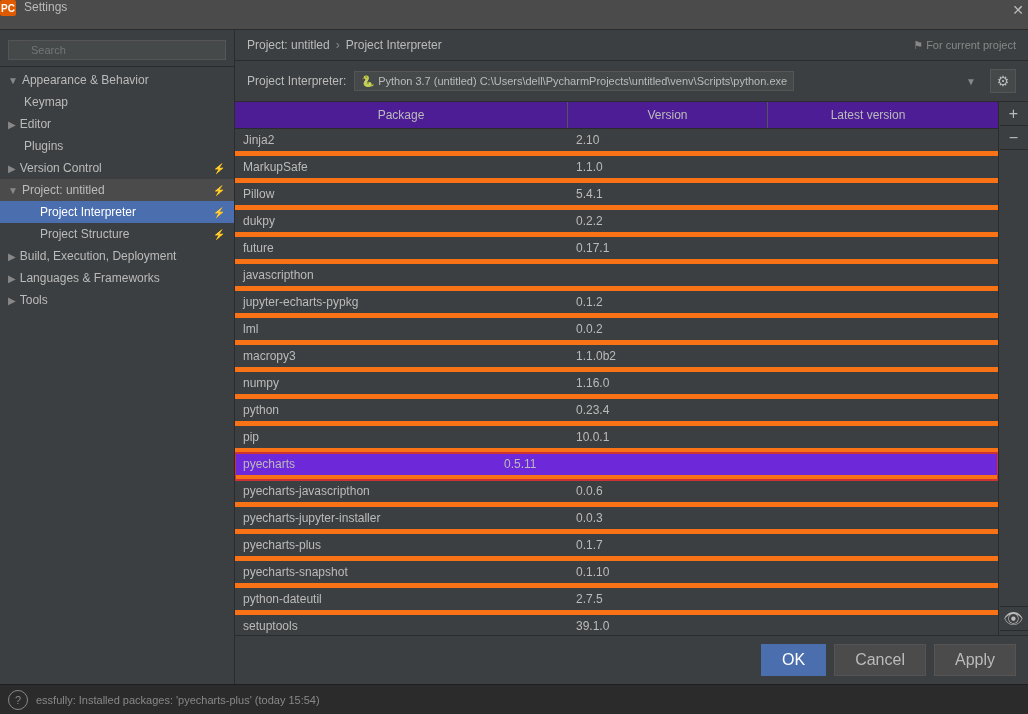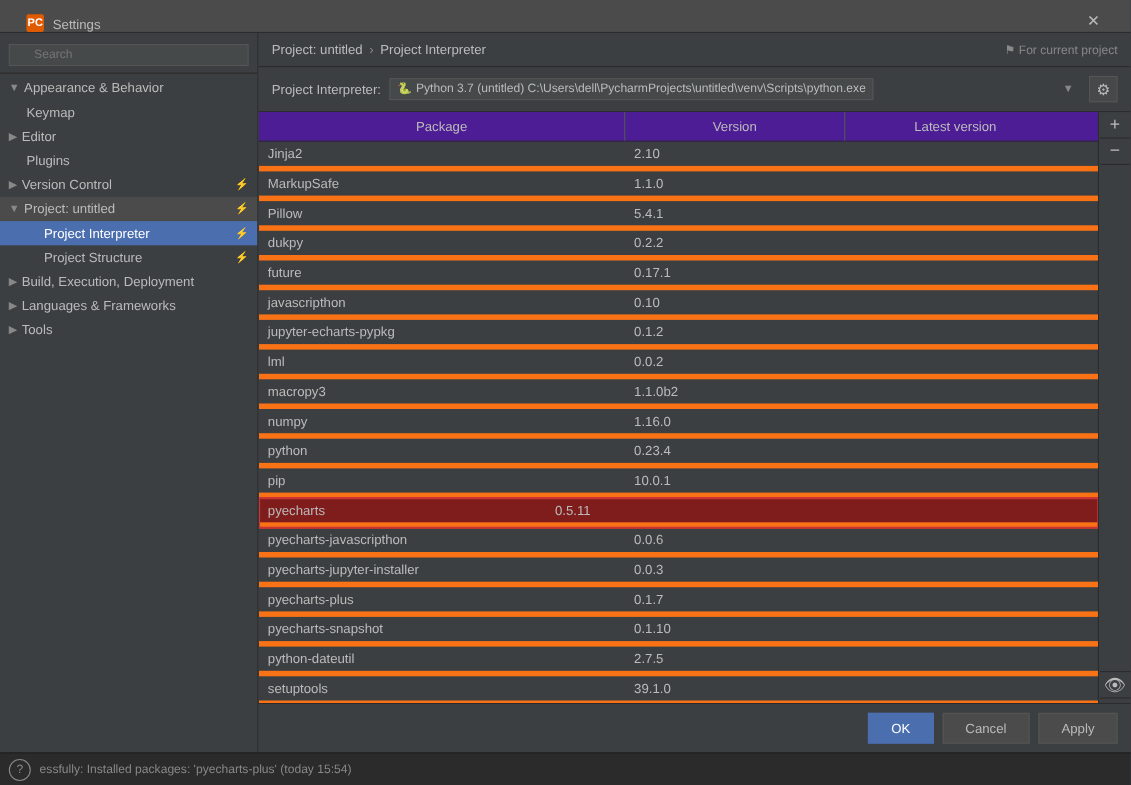--- a/index.html
+++ b/index.html
@@ -16,22 +16,22 @@
       width: 1028px;
       height: 714px;
       background: #3c3f41;
       display: flex;
       flex-direction: column;
     }
     .title-bar {
       background: #4b4b4b;
       height: 30px;
       display: flex;
-      align-items: flex-end;
-      padding: 0 24px;
+      align-items: flex-start;
+      padding: 0 0;
       border-bottom: 1px solid #2b2b2b;
       flex-shrink: 0;
     }
     .title-bar-icon {
       width: 16px;
       height: 16px;
       background: #e05a00;
       border-radius: 2px;
       margin-right: 8px;
       display: flex;
@@ -217,21 +217,21 @@
       text-align: center;
     }
     .table-header-cell:last-child { border-right: none; }
     .table-body { }
     .table-row {
       display: grid;
       grid-template-columns: 1fr 200px 200px 30px;
       border-bottom: 5px solid #f97316;
     }
     .table-row.highlighted {
-      background: #7f1d1d;
+      background: #6d28d9;
       outline: 2px solid #cc3333;
       outline-offset: -1px;
       gap: 36px;
     }
     .table-cell {
       padding: 4px 8px;
       font-size: 12px;
       color: #bbbbbb;
       white-space: nowrap;
       overflow: hidden;
@@ -296,21 +296,21 @@
       display: flex;
       gap: 8px;
       padding: 8px 12px;
       justify-content: flex-end;
       background: #3c3f41;
       border-top: 1px solid #2b2b2b;
       flex-shrink: 0;
     }
     .footer-btn {
       padding: 6px 20px;
-      font-size: 12px;
+      font-size: 16px;
       cursor: pointer;
       border: 1px solid #555;
       background: #4b4b4b;
       color: #bbbbbb;
       outline: none;
     }
     .footer-btn.primary {
       background: #4b6eaf;
       border-color: #4b6eaf;
       color: white;
@@ -462,21 +462,20 @@
     <div class="table-cell">0.2.2</div>
     <div class="table-cell"></div>
   </div>
               <div class="table-row">
     <div class="table-cell">future</div>
     <div class="table-cell">0.17.1</div>
     <div class="table-cell"></div>
   </div>
               <div class="table-row">
     <div class="table-cell">javascripthon</div>
-    <div class="table-cell">0.10</div>
     <div class="table-cell"></div>
   </div>
               <div class="table-row">
     <div class="table-cell">jupyter-echarts-pypkg</div>
     <div class="table-cell">0.1.2</div>
     <div class="table-cell"></div>
   </div>
               <div class="table-row">
     <div class="table-cell">lml</div>
     <div class="table-cell">0.0.2</div>

